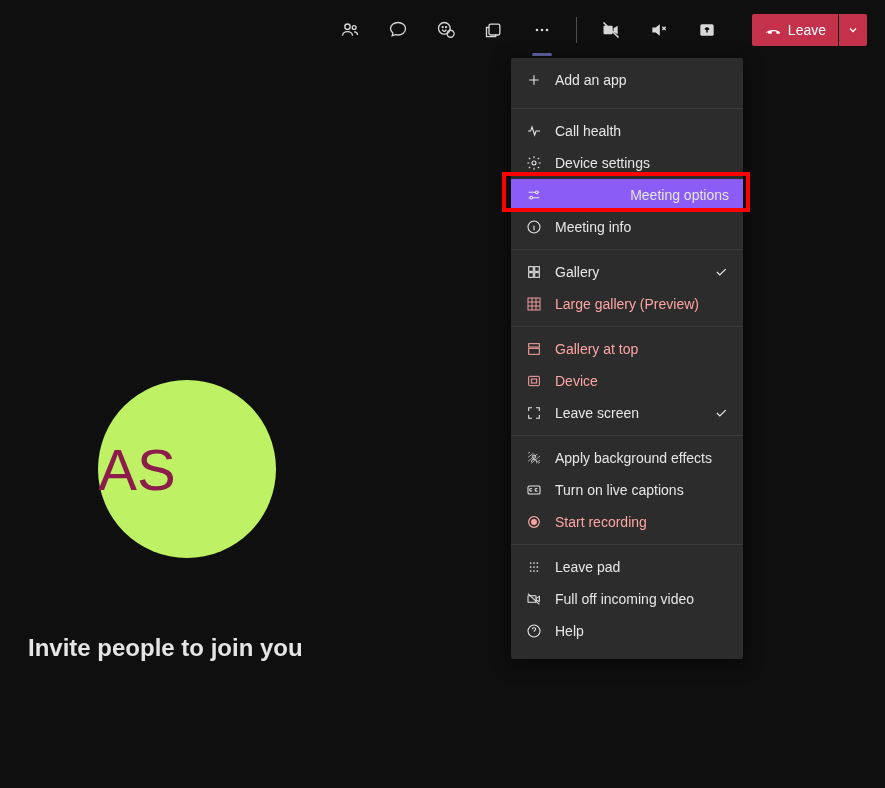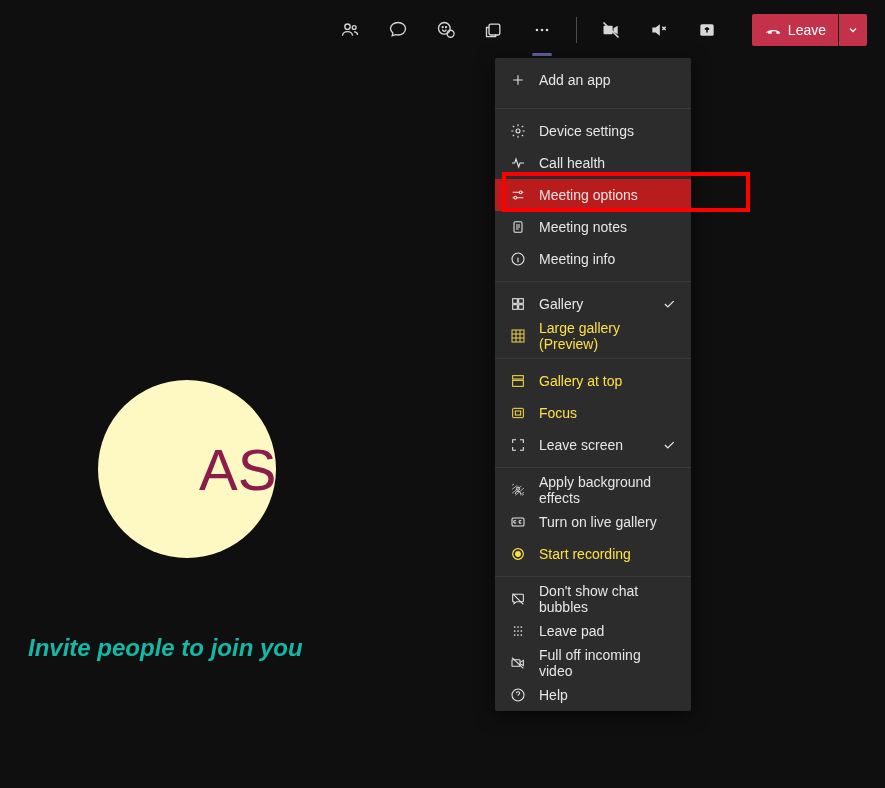--- a/index.html
+++ b/index.html
@@ -78,41 +78,41 @@
     margin-left: 1px;
     cursor: pointer;
     border-top-right-radius: 2px;
     border-bottom-right-radius: 2px;
   }
   .leave-caret svg { width: 12px; height: 12px; }
 
   .dropdown {
     position: absolute;
     top: 58px;
-    left: 495px;
-    width: 196px;
+    left: 511px;
+    width: 232px;
     background: #2d2c2c;
     border-radius: 2px;
     box-shadow: 0 4px 18px rgba(0,0,0,0.6);
-    padding-bottom: 0;
+    padding-bottom: 12px;
     z-index: 5;
   }
   .dropdown-item {
     display: flex;
     align-items: center;
     height: 32px;
     padding: 0 14px;
     font-size: 14px;
     color: #e6e6e6;
     cursor: pointer;
     gap: 12px;
     position: relative;
   }
   .dropdown-item.first { height: 44px; }
-  .dropdown-item.disabled { color: #fde047; cursor: default; }
+  .dropdown-item.disabled { color: #fca5a5; cursor: default; }
   .dropdown-item .dd-icon {
     width: 18px;
     display: flex;
     align-items: center;
     justify-content: center;
     flex-shrink: 0;
   }
   .dropdown-item .dd-icon svg { width: 16px; height: 16px; }
   .dropdown-item .check {
     position: absolute;
@@ -121,21 +121,22 @@
     display: flex; align-items: center; justify-content: center;
   }
   .dropdown-item .check svg { width: 14px; height: 14px; }
   .dropdown-sep {
     height: 1px;
     background: #1f1f1f;
     margin: 6px 0;
     border-top: 1px solid #3a3a3a;
   }
   .dropdown-item.highlighted {
-    background: #b91c1c;
+    background: #8b5cf6;
+    justify-content: space-between;
   }
   .annotation-box {
     position: absolute;
     top: 172px;
     left: 502px;
     width: 248px;
     height: 40px;
     border: 4px solid #ff0000;
     pointer-events: none;
     z-index: 10;
@@ -146,35 +147,34 @@
     left: 28px;
     top: 380px;
     display: flex;
     flex-direction: column;
     align-items: center;
   }
   .avatar {
     width: 178px;
     height: 178px;
     border-radius: 50%;
-    background: #fef9c3;
+    background: #bef264;
     color: #8c1d4a;
     font-size: 58px;
     font-weight: 400;
     display: flex;
     align-items: center;
-    justify-content: flex-end;
+    justify-content: flex-start;
     margin-left: 44px;
   }
   .invite-text {
     margin-top: 76px;
     font-size: 24px;
     font-weight: 700;
-    color: #14b8a6;
-    font-style: italic;
+    color: #e5e5e5;
   }
 </style>
 </head>
 <body>
 
 <div class="toolbar">
   <div class="toolbar-icon">
     <svg viewBox="0 0 24 24" fill="none" stroke="currentColor" stroke-width="1.6">
         <circle cx="9" cy="8" r="3.2"></circle>
         <path d="M3 19c0-3 2.7-5 6-5s6 2 6 5"></path>
@@ -252,52 +252,43 @@
           <path d="M12 5v14M5 12h14"></path>
         </svg>
       </span>
     <span>Add an app</span>
   </div>
   <div class="dropdown-sep"></div>
 
   <div class="dropdown-item">
     <span class="dd-icon">
         <svg viewBox="0 0 24 24" fill="none" stroke="currentColor" stroke-width="1.6">
+          <path d="M3 12h4l2-6 4 12 2-6h6"></path>
+        </svg>
+      </span>
+    <span>Call health</span>
+  </div>
+  <div class="dropdown-item">
+    <span class="dd-icon">
+        <svg viewBox="0 0 24 24" fill="none" stroke="currentColor" stroke-width="1.6">
           <circle cx="12" cy="12" r="3"></circle>
           <path d="M12 2v3M12 19v3M4.2 4.2l2.1 2.1M17.7 17.7l2.1 2.1M2 12h3M19 12h3M4.2 19.8l2.1-2.1M17.7 6.3l2.1-2.1"></path>
         </svg>
       </span>
     <span>Device settings</span>
-  </div>
-  <div class="dropdown-item">
-    <span class="dd-icon">
-        <svg viewBox="0 0 24 24" fill="none" stroke="currentColor" stroke-width="1.6">
-          <path d="M3 12h4l2-6 4 12 2-6h6"></path>
-        </svg>
-      </span>
-    <span>Call health</span>
   </div>
   <div class="dropdown-item highlighted">
     <span class="dd-icon">
         <svg viewBox="0 0 24 24" fill="none" stroke="currentColor" stroke-width="1.6">
           <path d="M4 8h10M18 8h2M4 16h2M10 16h10"></path>
           <circle cx="16" cy="8" r="2"></circle>
           <circle cx="8" cy="16" r="2"></circle>
         </svg>
       </span>
     <span>Meeting options</span>
-  </div>
-  <div class="dropdown-item">
-    <span class="dd-icon">
-        <svg viewBox="0 0 24 24" fill="none" stroke="currentColor" stroke-width="1.6">
-          <rect x="6" y="4" width="12" height="16" rx="2"></rect>
-          <path d="M9 9h6M9 12h6M9 15h4"></path>
-        </svg>
-      </span>
-    <span>Meeting notes</span>
   </div>
   <div class="dropdown-item">
     <span class="dd-icon">
         <svg viewBox="0 0 24 24" fill="none" stroke="currentColor" stroke-width="1.6">
           <circle cx="12" cy="12" r="9"></circle>
           <path d="M12 8h.01M11 11h1v5h1"></path>
         </svg>
       </span>
     <span>Meeting info</span>
   </div>
@@ -339,21 +330,21 @@
       </span>
     <span>Gallery at top</span>
   </div>
   <div class="dropdown-item disabled">
     <span class="dd-icon">
         <svg viewBox="0 0 24 24" fill="none" stroke="currentColor" stroke-width="1.5">
           <rect x="4" y="5" width="16" height="14" rx="1"></rect>
           <rect x="8" y="9" width="8" height="6"></rect>
         </svg>
       </span>
-    <span>Focus</span>
+    <span>Device</span>
   </div>
   <div class="dropdown-item">
     <span class="dd-icon">
         <svg viewBox="0 0 24 24" fill="none" stroke="currentColor" stroke-width="1.6">
           <path d="M4 9V4h5M20 9V4h-5M4 15v5h5M20 15v5h-5"></path>
         </svg>
       </span>
     <span>Leave screen</span>
     <span class="check">
         <svg viewBox="0 0 24 24" fill="none" stroke="currentColor" stroke-width="2.2">
@@ -373,42 +364,33 @@
       </span>
     <span>Apply background effects</span>
   </div>
   <div class="dropdown-item">
     <span class="dd-icon">
         <svg viewBox="0 0 24 24" fill="none" stroke="currentColor" stroke-width="1.6">
           <rect x="3" y="6" width="18" height="12" rx="2"></rect>
           <path d="M9 13c-.3.4-.8.7-1.5.7-1.1 0-2-.9-2-2s.9-2 2-2c.7 0 1.2.3 1.5.7M17 13c-.3.4-.8.7-1.5.7-1.1 0-2-.9-2-2s.9-2 2-2c.7 0 1.2.3 1.5.7"></path>
         </svg>
       </span>
-    <span>Turn on live gallery</span>
+    <span>Turn on live captions</span>
   </div>
   <div class="dropdown-item disabled">
     <span class="dd-icon">
         <svg viewBox="0 0 24 24" fill="none" stroke="currentColor" stroke-width="1.8">
           <circle cx="12" cy="12" r="8"></circle>
           <circle cx="12" cy="12" r="3.5" fill="currentColor"></circle>
         </svg>
       </span>
     <span>Start recording</span>
   </div>
   <div class="dropdown-sep"></div>
 
-  <div class="dropdown-item">
-    <span class="dd-icon">
-        <svg viewBox="0 0 24 24" fill="none" stroke="currentColor" stroke-width="1.6">
-          <path d="M5 5h14a1 1 0 011 1v9a1 1 0 01-1 1h-9l-4 3v-3H5a1 1 0 01-1-1V6a1 1 0 011-1z"></path>
-          <line x1="4" y1="4" x2="20" y2="20"></line>
-        </svg>
-      </span>
-    <span>Don't show chat bubbles</span>
-  </div>
   <div class="dropdown-item">
     <span class="dd-icon">
         <svg viewBox="0 0 24 24" fill="currentColor">
           <circle cx="7" cy="6" r="1.3"></circle>
           <circle cx="12" cy="6" r="1.3"></circle>
           <circle cx="17" cy="6" r="1.3"></circle>
           <circle cx="7" cy="12" r="1.3"></circle>
           <circle cx="12" cy="12" r="1.3"></circle>
           <circle cx="17" cy="12" r="1.3"></circle>
           <circle cx="7" cy="18" r="1.3"></circle>

